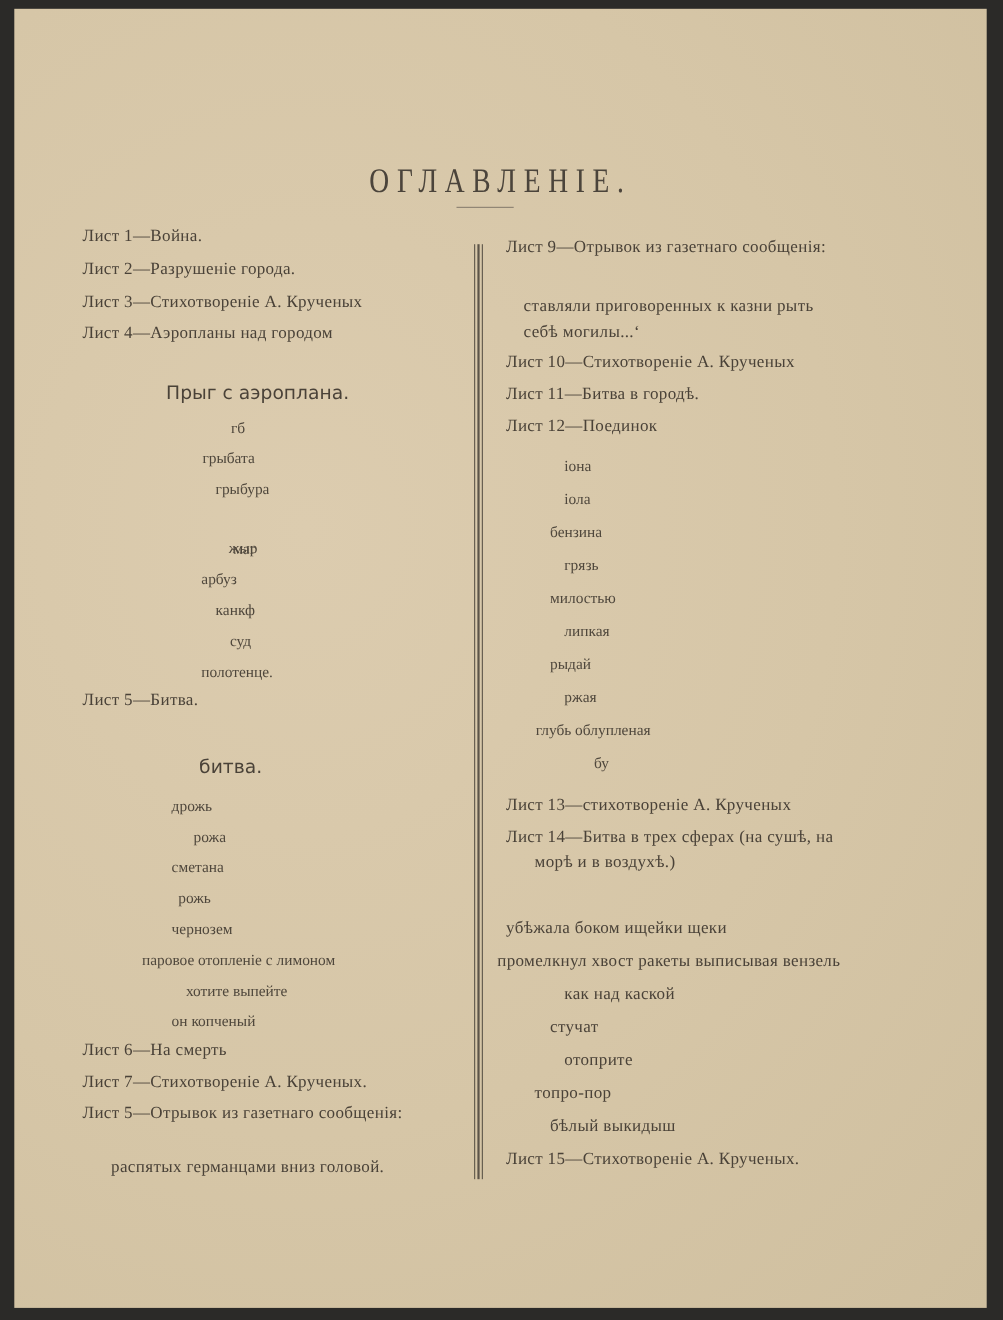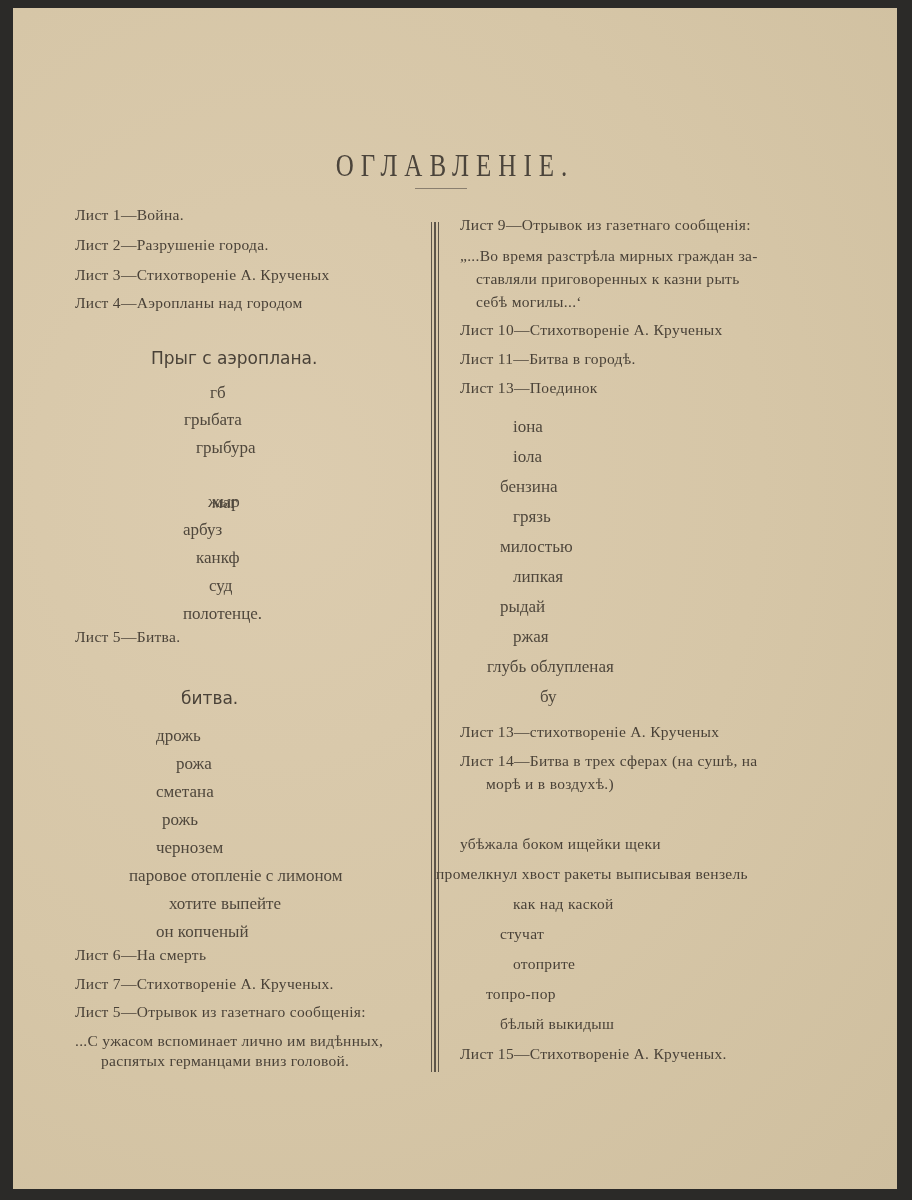--- a/index.html
+++ b/index.html
@@ -28,21 +28,21 @@
 
   .line {
     position: absolute; white-space: nowrap;
     font-family: "Liberation Serif", serif; font-size: 15.5px; color: #4a4238;
     letter-spacing: 0.3px;
   }
   .heading {
     position: absolute; white-space: nowrap;
     font-family: "DejaVu Sans", "Liberation Sans", sans-serif; font-size: 17px; color: #4a4238;
   }
-  .word { position: absolute; white-space: nowrap; font-family: "Liberation Serif", serif; font-size: 17px; color: #4f473c; }
+  .word { position: absolute; white-space: nowrap; font-family: "Liberation Serif", serif; font-size: 14px; color: #4f473c; }
 </style>
 </head>
 <body>
 
 <div class="page">
   <div class="title">ОГЛАВЛЕНІЕ.</div>
   <div class="title-rule"></div>
 
   <div class="divider">
     <div class="l l1"></div>
@@ -74,48 +74,46 @@
   <div class="word" style="left:143px;top:774px">сметана</div>
   <div class="word" style="left:149px;top:802px">рожь</div>
   <div class="word" style="left:143px;top:830px">чернозем</div>
   <div class="word" style="left:116px;top:858px">паровое отопленіе с лимоном</div>
   <div class="word" style="left:156px;top:886px">хотите выпейте</div>
   <div class="word" style="left:143px;top:914px">он копченый</div>
 
   <div class="line" style="left:62px;top:938px">Лист 6—На смерть</div>
   <div class="line" style="left:62px;top:967px">Лист 7—Стихотвореніе А. Крученых.</div>
   <div class="line" style="left:62px;top:995px">Лист 5—Отрывок из газетнаго сообщенія:</div>
-  <div class="line" style="left:62px;top:1024px">...С ужасом вспоминает лично им видѣнных,</div>
   <div class="line" style="left:88px;top:1044px">распятых германцами вниз головой.</div>
 
   <div class="line" style="left:447px;top:208px">Лист 9—Отрывок из газетнаго сообщенія:</div>
-  <div class="line" style="left:447px;top:239px">„...Во время разстрѣла мирных граждан за-</div>
   <div class="line" style="left:463px;top:262px">ставляли приговоренных к казни рыть</div>
   <div class="line" style="left:463px;top:285px">себѣ могилы...‘</div>
   <div class="line" style="left:447px;top:313px">Лист 10—Стихотвореніе А. Крученых</div>
   <div class="line" style="left:447px;top:342px">Лист 11—Битва в городѣ.</div>
-  <div class="line" style="left:447px;top:371px">Лист 13—Поединок</div>
+  <div class="line" style="left:447px;top:371px">Лист 12—Поединок</div>
 
   <div class="word" style="left:500px;top:409px">іона</div>
   <div class="word" style="left:500px;top:439px">іола</div>
   <div class="word" style="left:487px;top:469px">бензина</div>
   <div class="word" style="left:500px;top:499px">грязь</div>
   <div class="word" style="left:487px;top:529px">милостью</div>
   <div class="word" style="left:500px;top:559px">липкая</div>
   <div class="word" style="left:487px;top:589px">рыдай</div>
   <div class="word" style="left:500px;top:619px">ржая</div>
   <div class="word" style="left:474px;top:649px">глубь облупленая</div>
   <div class="word" style="left:527px;top:679px">бу</div>
 
   <div class="line" style="left:447px;top:715px">Лист 13—стихотвореніе А. Крученых</div>
   <div class="line" style="left:447px;top:744px">Лист 14—Битва в трех сферах (на сушѣ, на</div>
   <div class="line" style="left:473px;top:767px">морѣ и в воздухѣ.)</div>
 
   <div class="line" style="left:447px;top:827px">убѣжала боком ищейки щеки</div>
-  <div class="line" style="left:423px;top:857px">промелкнул хвост ракеты выписывая вензель</div>
+  <div class="line" style="left:439px;top:857px">промелкнул хвост ракеты выписывая вензель</div>
   <div class="line" style="left:500px;top:887px">как над каской</div>
   <div class="line" style="left:487px;top:917px">стучат</div>
   <div class="line" style="left:500px;top:947px">отоприте</div>
   <div class="line" style="left:473px;top:977px">топро-пор</div>
   <div class="line" style="left:487px;top:1007px">бѣлый выкидыш</div>
 
   <div class="line" style="left:447px;top:1037px">Лист 15—Стихотвореніе А. Крученых.</div>
 </div>
 
 </body></html>

